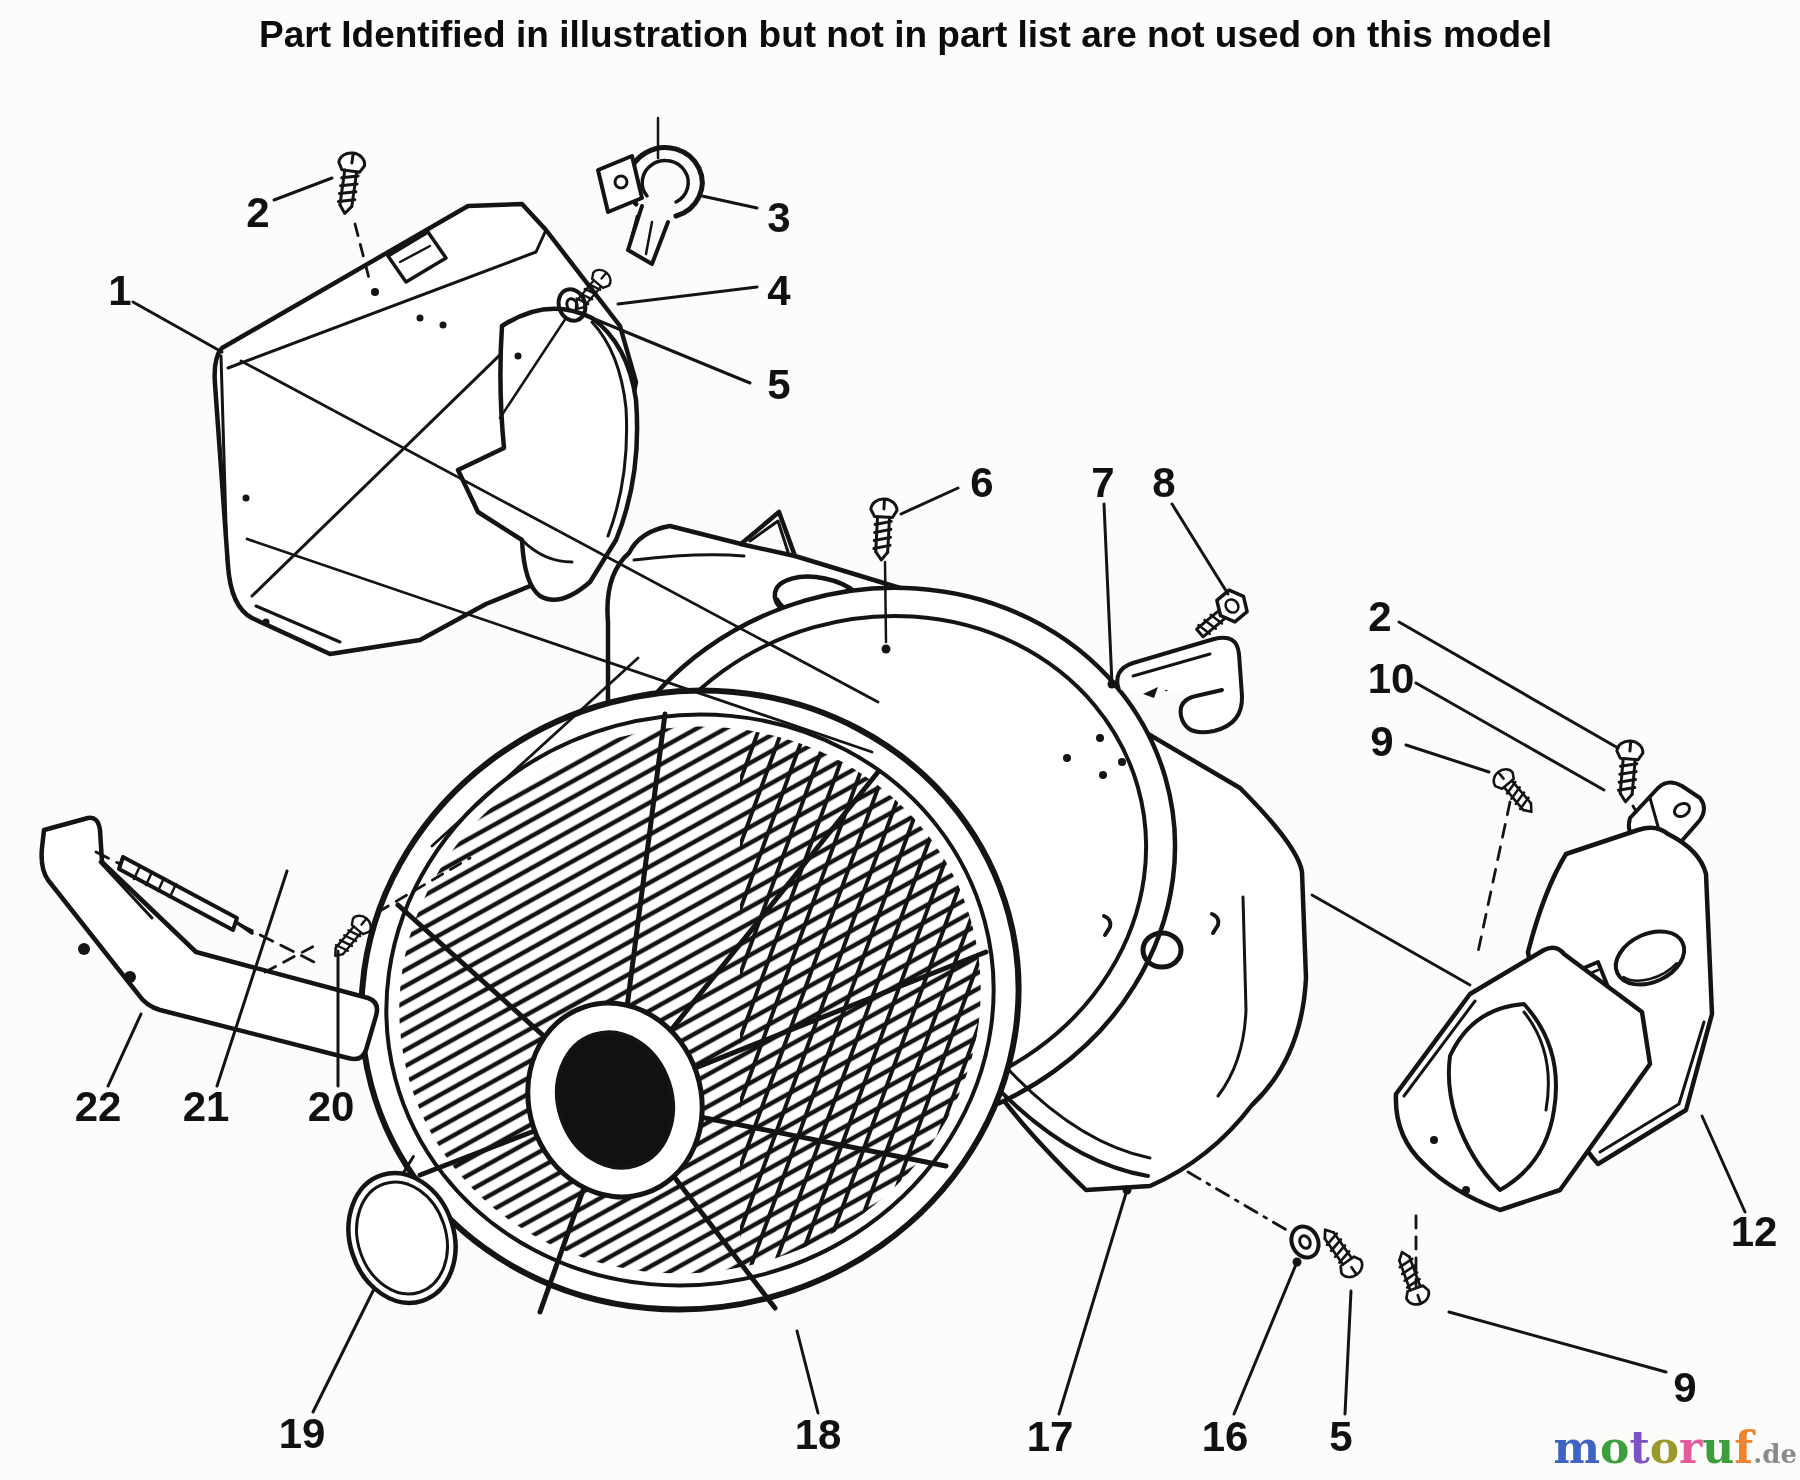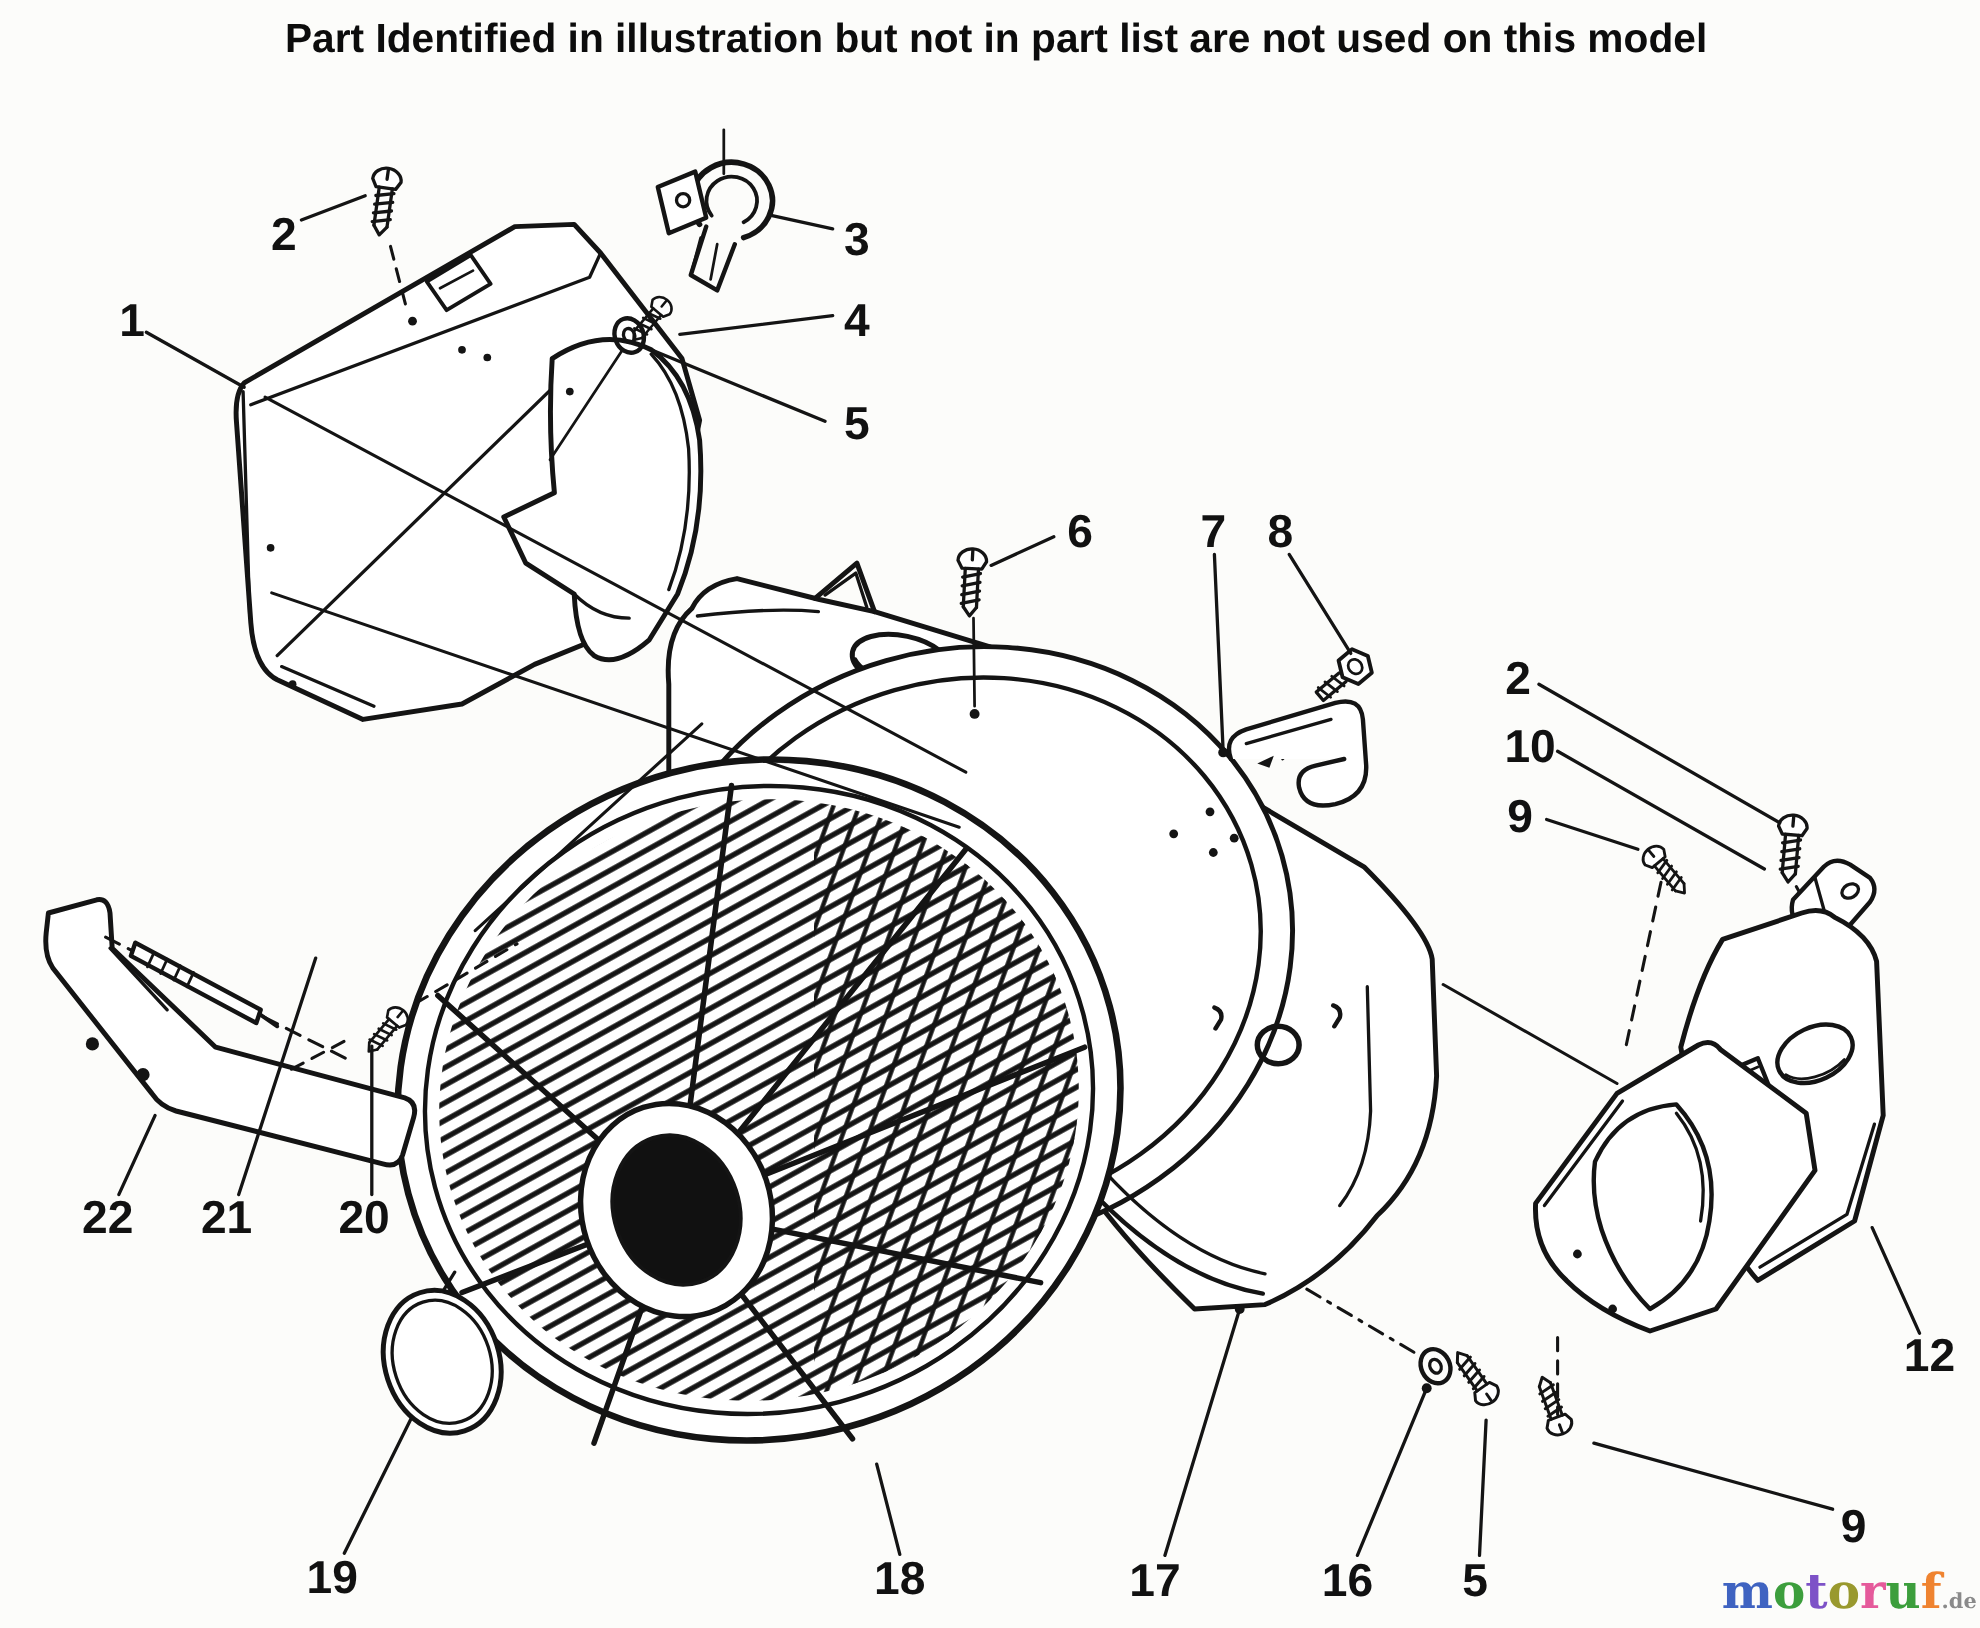--- a/index.html
+++ b/index.html
@@ -3,21 +3,21 @@
 <meta charset="utf-8">
 <style>
   html,body{margin:0;padding:0;background:#e8e8e8;}
   #page{position:relative;width:1800px;height:1480px;background:#fcfcfa;overflow:hidden;
         font-family:"Liberation Sans",sans-serif;padding-left:11px;}
   #title{position:absolute;top:14px;left:0;width:100%;text-align:center;
          font-size:37px;font-weight:700;color:#0c0c0c;letter-spacing:0px;}
   #art{position:absolute;left:0;top:0;}
   #logo{position:absolute;right:14px;bottom:10px;font-family:"DejaVu Serif","Liberation Serif",serif;
         font-weight:700;font-size:44px;line-height:1;user-select:none;}
-  #logo .suffix{font-size:19px;color:#8a8a8a;font-weight:700;}
+  #logo .suffix{font-size:26px;color:#8a8a8a;font-weight:700;}
   .callout-text{font-family:"Liberation Sans",sans-serif;font-weight:700;font-size:42px;fill:#111;}
   svg *{vector-effect:none;}
 </style>
 </head>
 <body>
 
 <div id="page">
 
   <div id="title">Part Identified in illustration but not in part list are not used on this model</div>
 

